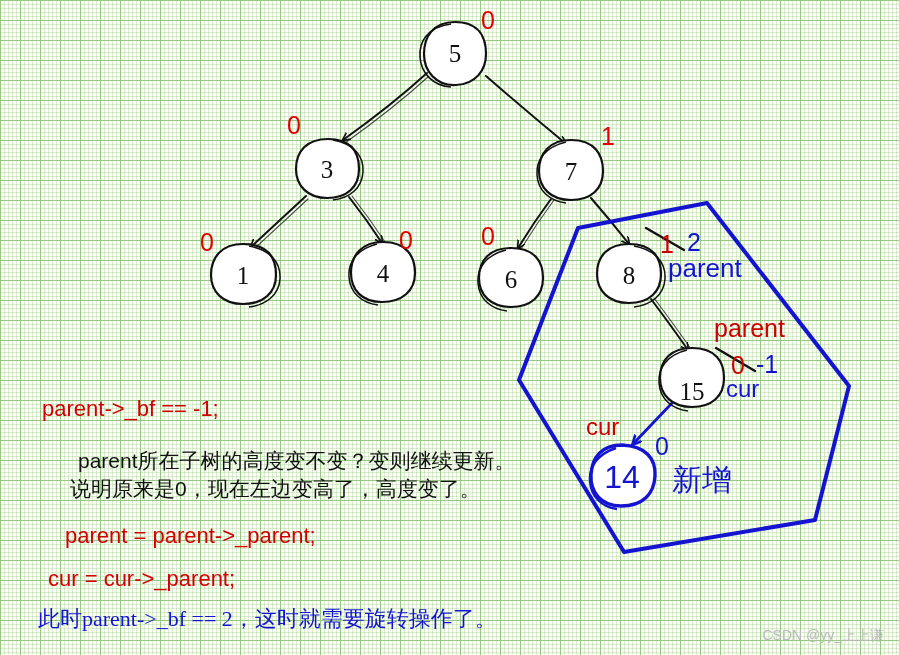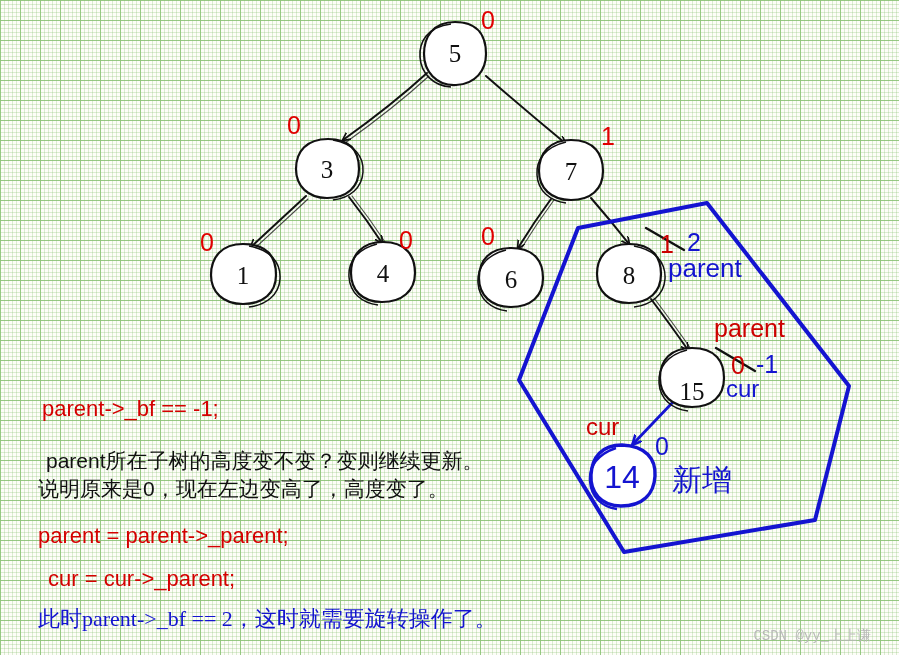--- a/index.html
+++ b/index.html
@@ -58,36 +58,37 @@
   }
   .txt-blue {
     color: #1414d0;
     font-size: 22px;
     font-family: Liberation Serif, serif;
   }
   .txt-black {
     color: #111111;
     font-size: 22px;
     font-family: "Liberation Sans", sans-serif;
+    padding-left: 32px;
   }
   .ann-blue {
     color: #1414d0;
     font-family: "Liberation Sans", sans-serif;
   }
   .ann-red {
     color: #cc0000;
     font-family: "Liberation Sans", sans-serif;
   }
   .watermark {
     position: absolute;
-    right: 28px;
+    right: 15px;
     bottom: 10px;
     font-size: 14px;
     color: #b9b9b9;
-    font-family: Liberation Mono, monospace;
+    font-family: Liberation Sans, sans-serif;
     white-space: nowrap;
   }
 </style>
 </head>
 <body>
 
 <div id="canvas">
 
   <svg id="art" viewBox="0 0 899 655" xmlns="http://www.w3.org/2000/svg">
     <defs>
@@ -200,20 +201,20 @@
 
     <div class="lbl ann-red" style="left:586px; top:415px; font-size:24px;">cur</div>
     <div class="lbl ann-blue" style="left:655px; top:434px; font-size:25px;">0</div>
     <div class="lbl ann-blue" style="left:672px; top:465px; font-size:30px;">新增</div>
   </div>
 
   <div>
     <div class="lbl txt-red" style="left:42px; top:398px; font-size:22px;">parent-&gt;_bf == -1;</div>
     <div class="lbl txt-black" style="left:46px; top:450px; font-size:21px;">parent所在子树的高度变不变？变则继续更新。</div>
     <div class="lbl txt-black" style="left:38px; top:478px; font-size:21px;">说明原来是0，现在左边变高了，高度变了。</div>
-    <div class="lbl txt-red" style="left:38px; top:525px; font-size:22px;">parent = parent-&gt;_parent;</div>
+    <div class="lbl txt-red" style="left:38px; top:525px; font-size:22px;padding-left:27px;">parent = parent-&gt;_parent;</div>
     <div class="lbl txt-red" style="left:48px; top:568px; font-size:22px;">cur = cur-&gt;_parent;</div>
     <div class="lbl txt-blue" style="left:38px; top:608px; font-size:22px;">此时parent-&gt;_bf == 2，这时就需要旋转操作了。</div>
   </div>
 
   <div class="watermark">CSDN @yy_上上谦</div>
 
 </div>
 
 </body></html>

